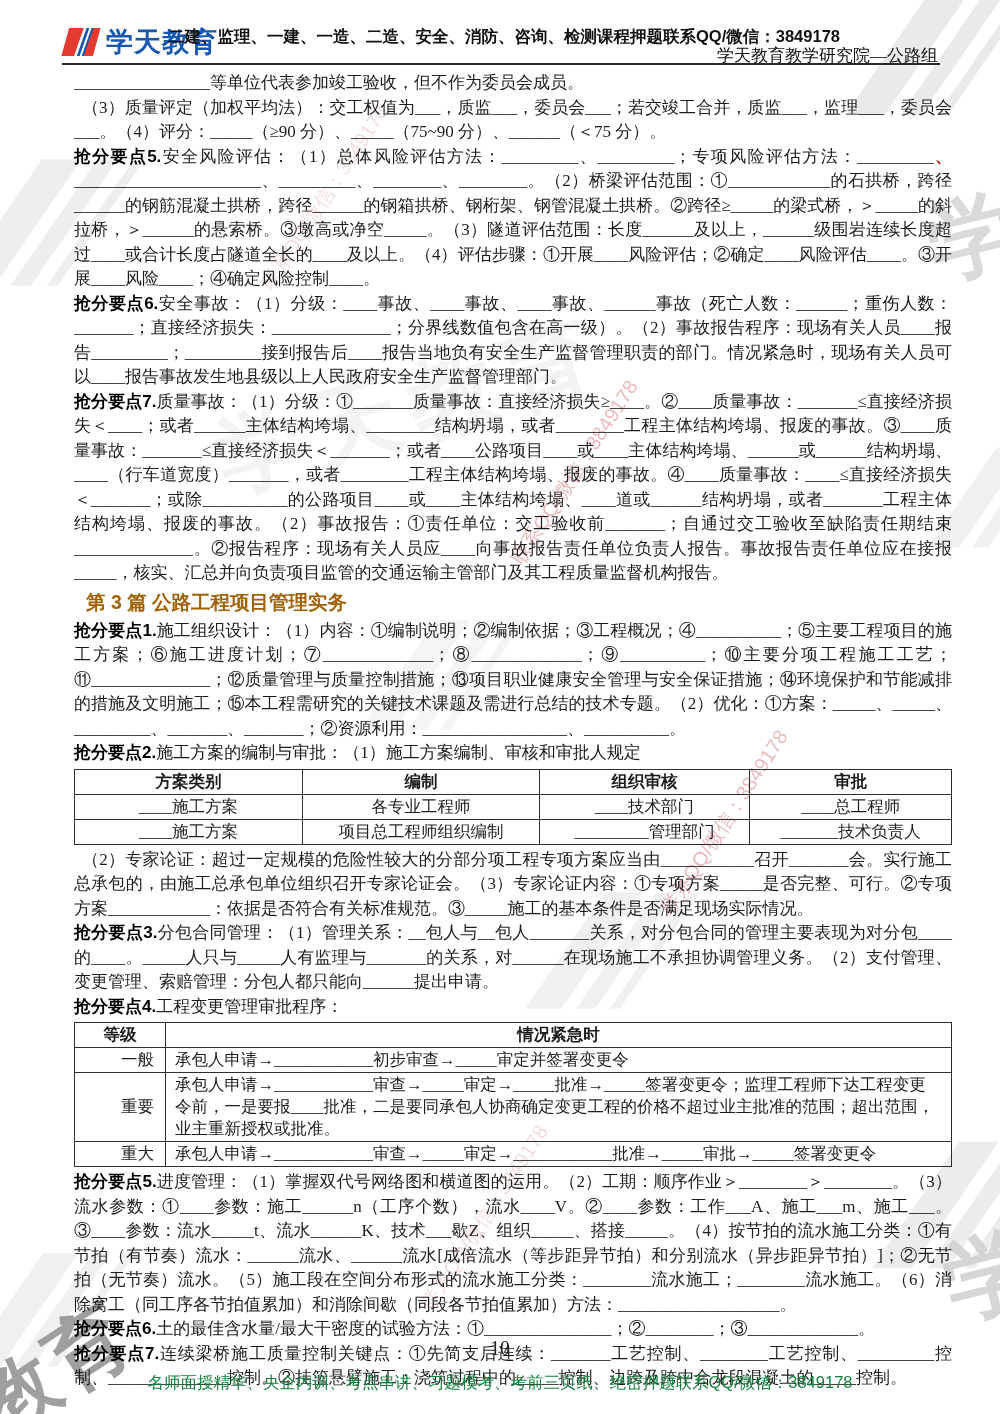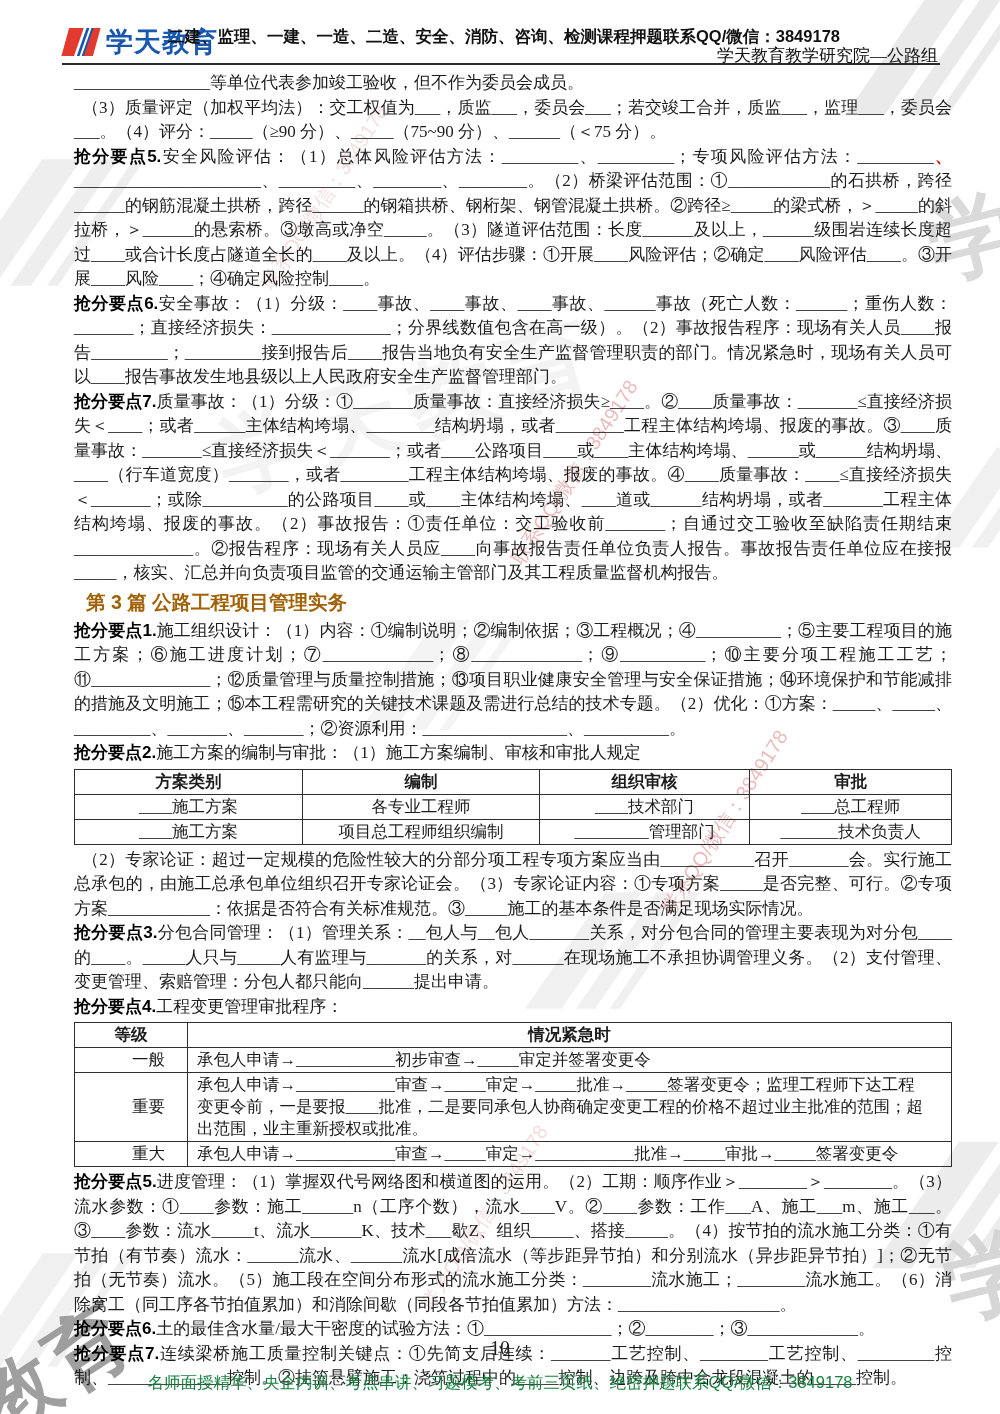--- a/index.html
+++ b/index.html
@@ -32,21 +32,21 @@
     font-size:17px;line-height:24.5px;
     text-align:justify;
   }
   .main p{margin:0;}
   .kp{font-family:"Liberation Sans","DejaVu Sans",sans-serif;font-weight:bold;color:#000;}
   .indent{text-indent:8px;}
   .red-mark{color:#c8201d;font-weight:bold;}
   .part-heading{font-family:"Liberation Sans","DejaVu Sans",sans-serif;font-weight:bold;font-size:19.5px;line-height:31px;margin:1px 12px;color:#a16207;}
   
   table{width:100%;border-collapse:collapse;margin:3px 0;font-size:16.5px;line-height:22px;}
-  th,td{border:1.6px solid #2e2e2e;padding:1px 22px;}
+  th,td{border:1.6px solid #2e2e2e;padding:1px 11px;}
   th{font-weight:bold;text-align:center;}
   .t1 td{text-align:center;}
   .t2 td.lvl{text-align:right;width:68px;}
   .t2 td.proc{text-align:left;padding-left:9px;}
   
   .footer{position:absolute;z-index:1;left:0;right:0;bottom:0;height:80px;}
   .page-num{position:absolute;left:0;right:0;top:3px;text-align:center;font-size:20px;}
   .footer-line{position:absolute;left:0;right:0;top:38px;text-align:center;
     font-family:"Liberation Sans","DejaVu Sans",sans-serif;font-size:16.5px;color:#15803d;}
 </style>

